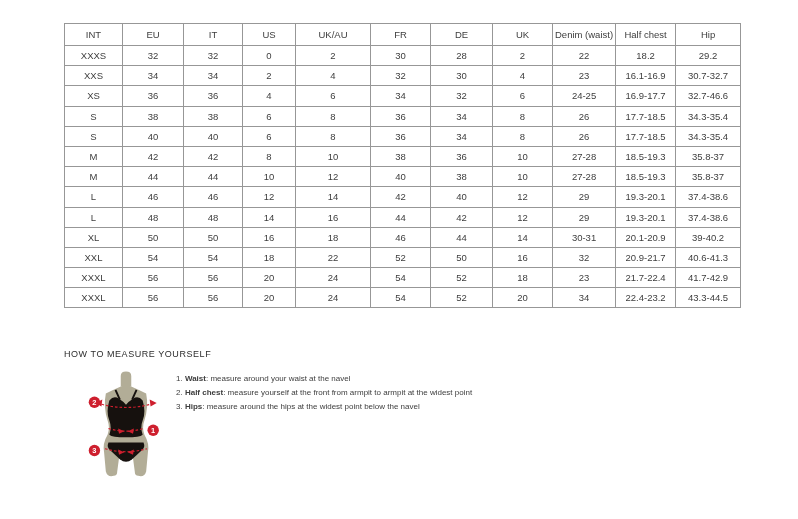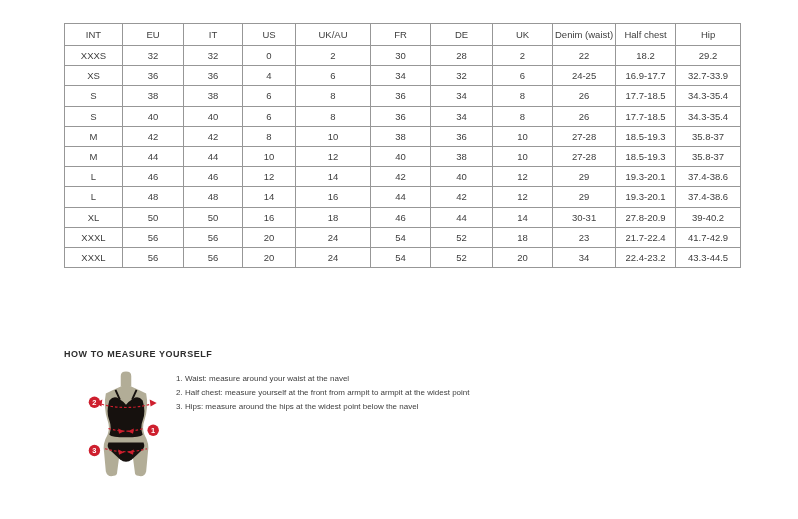--- a/index.html
+++ b/index.html
@@ -33,42 +33,42 @@
     overflow: hidden;
   }
   table.size-chart th { height: 22px; }
   table.size-chart td { height: 20.2px; }
 
   
   .guide-heading {
     position: absolute;
     left: 64px; top: 349px;
     font-size: 9px;
-    font-weight: bold;
+    font-weight: normal;
     letter-spacing: 0.55px;
     color: #2d2d2d;
   }
   .figure-wrap {
     position: absolute;
     left: 82px; top: 368px;
     width: 88px; height: 114px;
   }
   .figure-wrap svg { display: block; width: 88px; height: 114px; }
   ol.steps {
     position: absolute;
     left: 176px; top: 372px;
     list-style: none;
   }
   ol.steps li {
     font-size: 8px;
     line-height: 14px;
     color: #3d3d3d;
     white-space: nowrap;
   }
-  ol.steps li .step-label { font-weight: normal; }
+  ol.steps li .step-label { font-weight: bold; }
 </style>
 </head>
 <body>
 
 <div class="page">
 
   <table class="size-chart">
     <colgroup>
       <col style="width:58px">
         <col style="width:61px">
@@ -105,31 +105,44 @@
           <td>0</td>
           <td>2</td>
           <td>30</td>
           <td>28</td>
           <td>2</td>
           <td>22</td>
           <td>18.2</td>
           <td>29.2</td>
         </tr>
         <tr>
+          <td>XXS</td>
+          <td>34</td>
+          <td>34</td>
+          <td>2</td>
+          <td>4</td>
+          <td>32</td>
+          <td>30</td>
+          <td>4</td>
+          <td>23</td>
+          <td>16.1-16.9</td>
+          <td>30.7-32.7</td>
+        </tr>
+        <tr>
           <td>XS</td>
           <td>36</td>
           <td>36</td>
           <td>4</td>
           <td>6</td>
           <td>34</td>
           <td>32</td>
           <td>6</td>
           <td>24-25</td>
           <td>16.9-17.7</td>
-          <td>32.7-33.9</td>
+          <td>32.7-46.6</td>
         </tr>
         <tr>
           <td>S</td>
           <td>38</td>
           <td>38</td>
           <td>6</td>
           <td>8</td>
           <td>36</td>
           <td>34</td>
           <td>8</td>
@@ -205,22 +218,35 @@
         <tr>
           <td>XL</td>
           <td>50</td>
           <td>50</td>
           <td>16</td>
           <td>18</td>
           <td>46</td>
           <td>44</td>
           <td>14</td>
           <td>30-31</td>
-          <td>27.8-20.9</td>
+          <td>20.1-20.9</td>
           <td>39-40.2</td>
+        </tr>
+        <tr>
+          <td>XXL</td>
+          <td>54</td>
+          <td>54</td>
+          <td>18</td>
+          <td>22</td>
+          <td>52</td>
+          <td>50</td>
+          <td>16</td>
+          <td>32</td>
+          <td>20.9-21.7</td>
+          <td>40.6-41.3</td>
         </tr>
         <tr>
           <td>XXXL</td>
           <td>56</td>
           <td>56</td>
           <td>20</td>
           <td>24</td>
           <td>54</td>
           <td>52</td>
           <td>18</td>

